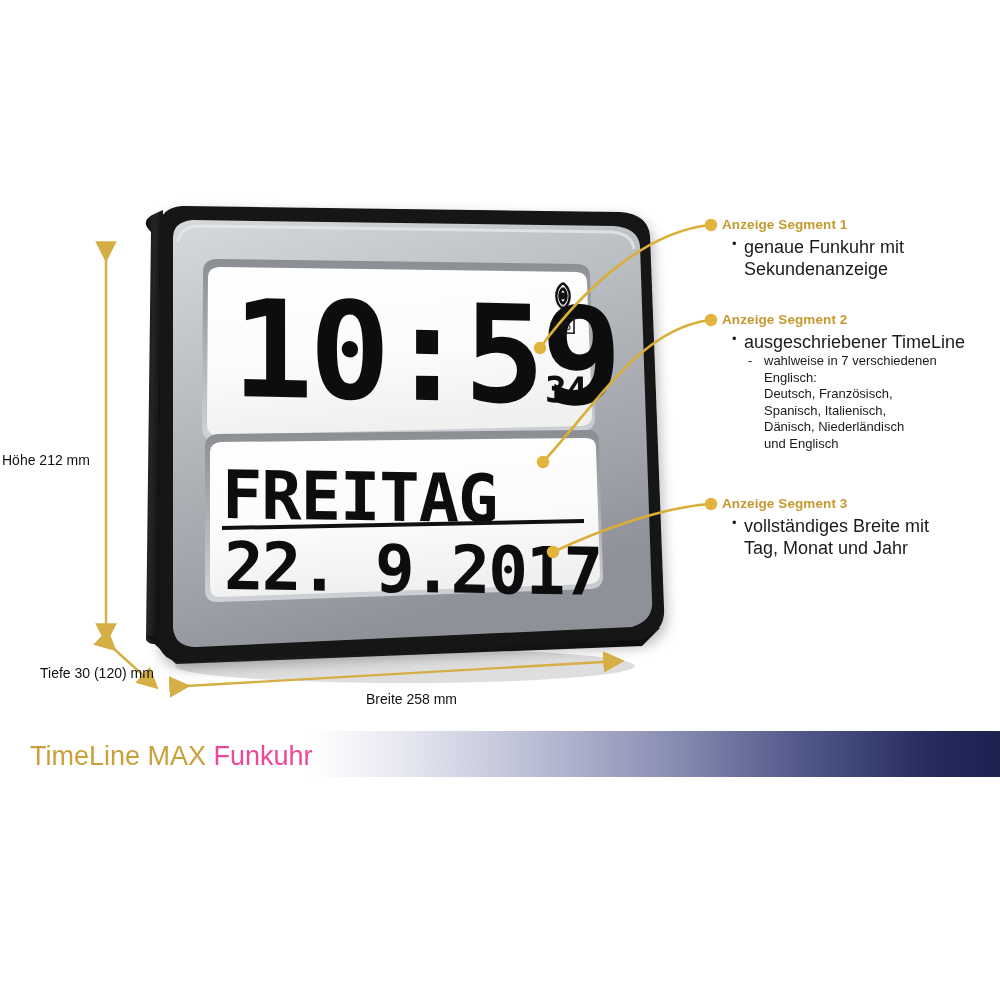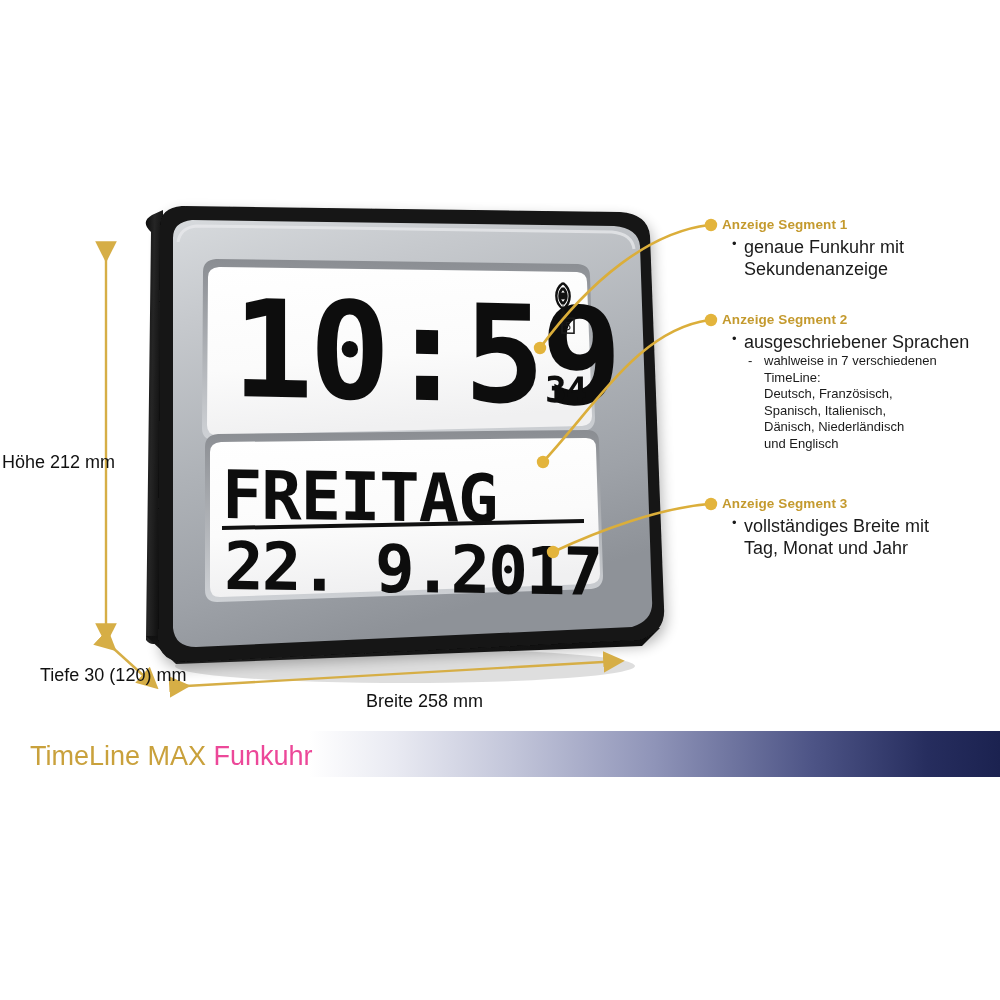--- a/index.html
+++ b/index.html
@@ -22,21 +22,21 @@
     letter-spacing:.1px;margin:0 0 3px 0;line-height:1.15;
   }
   .b1{display:flex;margin:0 0 0 10px;line-height:1.27;}
   .b1 .dot{width:12px;flex:0 0 12px;color:#1a1a1a;font-size:13px;line-height:1.27;}
   .b1 .txt{font-size:18px;color:#1a1a1a;line-height:1.27;}
   .b2{display:flex;margin:0 0 0 26px;line-height:1.27;}
   .b2 .dash{width:16px;flex:0 0 16px;color:#1a1a1a;font-size:13px;line-height:1.27;}
   .b2 .txt{font-size:13px;color:#1a1a1a;line-height:1.27;text-align:center;}
 
   
-  .dim{position:absolute;font-size:18px;color:#111;white-space:nowrap;}
+  .dim{position:absolute;font-size:14px;color:#111;white-space:nowrap;}
 
   
   .footbar{position:absolute;left:280px;top:731px;width:720px;height:46px;
     background:linear-gradient(to right,#ffffff 0%,#ffffff 4%,#e9eaf2 16%,#c3c6da 32%,#8f94b8 52%,#4d5486 74%,#262d5e 90%,#1b2250 100%);}
   .foot-txt{position:absolute;left:30px;top:741px;font-size:27px;white-space:nowrap;}
   .foot-txt .gold{color:#c9a13c;text-align:center;}
   .foot-txt .blk{color:#ec4899;}
 
   
   .lcd-text{font-family:"DejaVu Sans Mono", monospace;}
@@ -205,29 +205,29 @@
     <div class="b1">
       <span class="dot"></span>
       <span class="txt">Sekundenanzeige</span>
     </div>
   </div>
 
   <div class="ann" style="left:722px;top:312px;">
     <div class="ann-head">Anzeige Segment 2</div>
     <div class="b1">
       <span class="dot">•</span>
-      <span class="txt">ausgeschriebener Sprachen</span>
+      <span class="txt">ausgeschriebener TimeLine</span>
     </div>
     <div class="b2">
       <span class="dash">-</span>
       <span class="txt">wahlweise in 7 verschiedenen</span>
     </div>
     <div class="b2">
       <span class="dash"></span>
-      <span class="txt">TimeLine:</span>
+      <span class="txt">Englisch:</span>
     </div>
     <div class="b2">
       <span class="dash"></span>
       <span class="txt">Deutsch, Französisch,</span>
     </div>
     <div class="b2">
       <span class="dash"></span>
       <span class="txt">Spanisch, Italienisch,</span>
     </div>
     <div class="b2">

